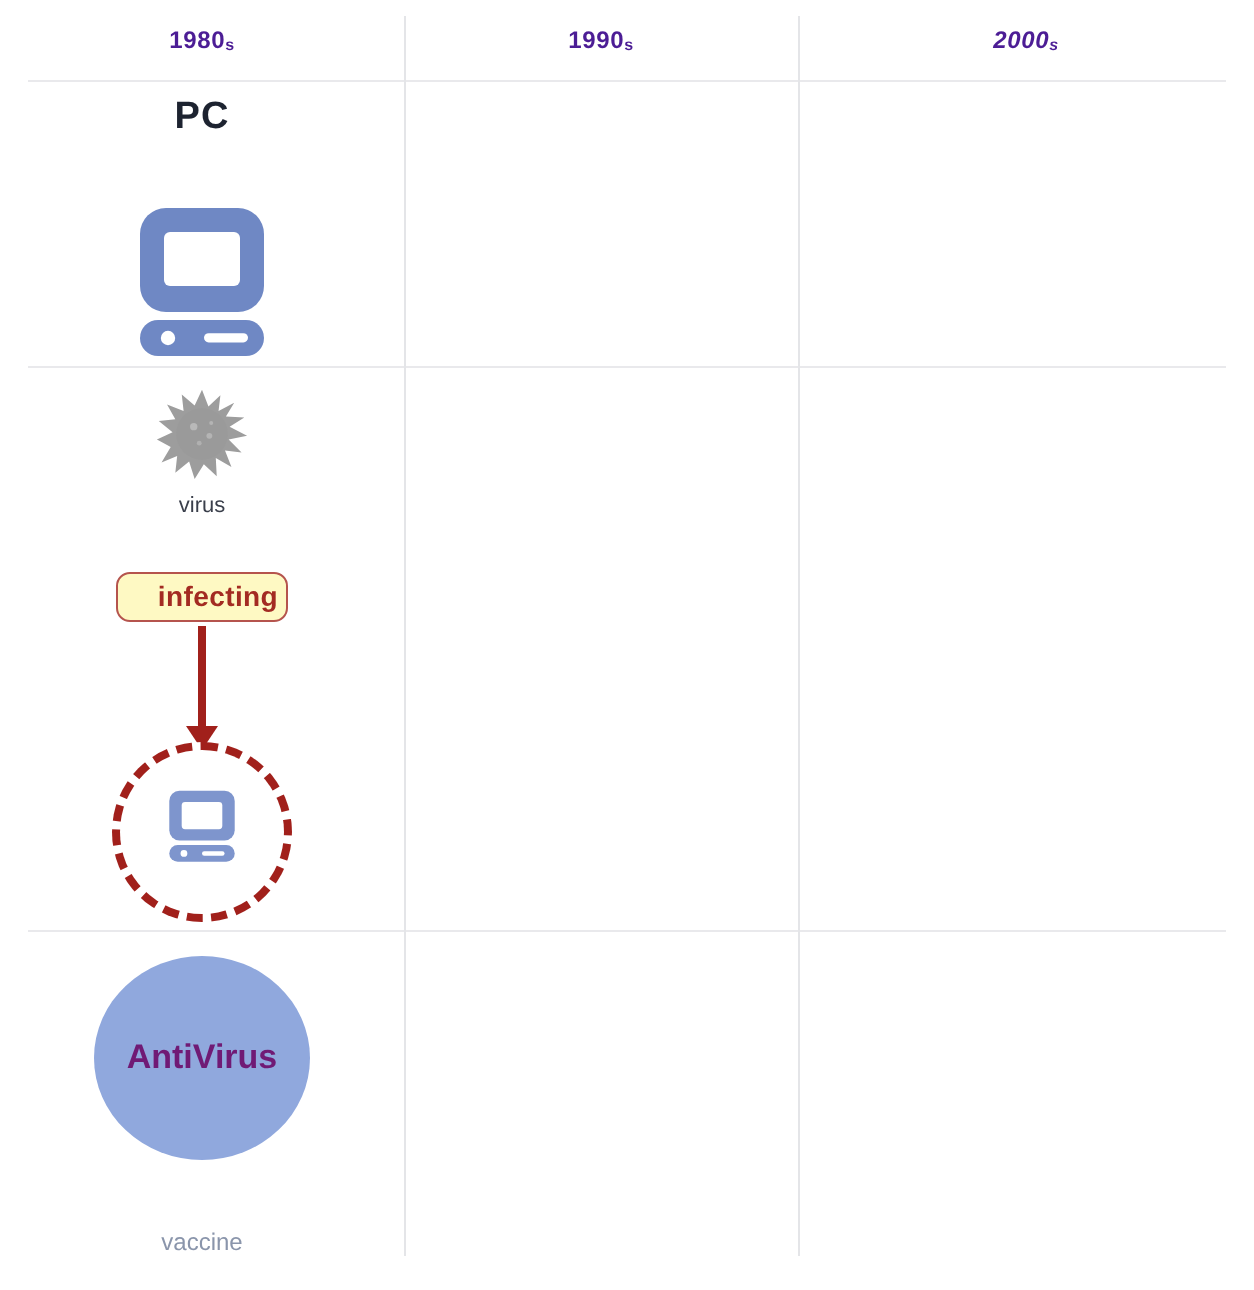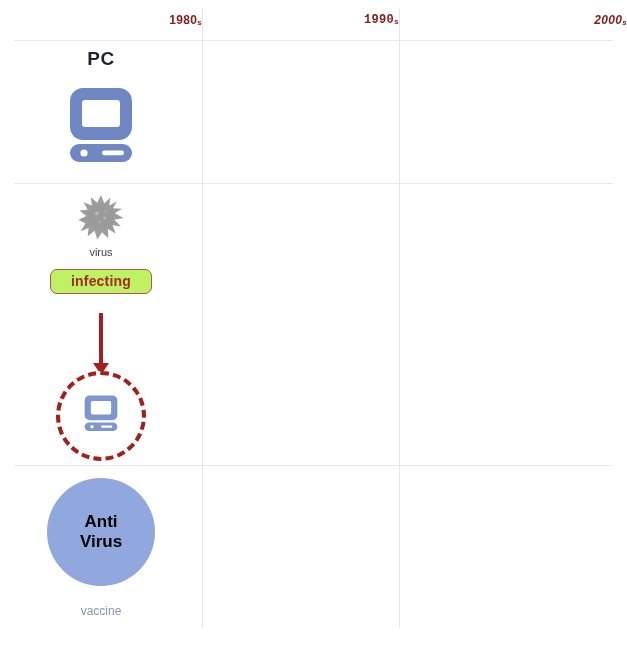--- a/index.html
+++ b/index.html
@@ -27,29 +27,29 @@
     left: 0;
     top: 0;
     width: 627px;
     height: 40px;
     display: flex;
   }
   .header-cell {
     flex: 0 0 auto;
     display: flex;
     align-items: center;
-    justify-content: flex-end;
+    justify-content: center;
     font-size: 12px;
     font-weight: bold;
-    color: #7f1d1d;
+    color: #4c1d95;
     letter-spacing: 0.3px;
     position: relative;
   }
   .header-cell.c1 { width: 202px; }
-  .header-cell.c2 { width: 197px; font-family: Liberation Mono, monospace; }
+  .header-cell.c2 { width: 197px; }
   .header-cell.c3 { width: 228px; font-style: italic; }
   .decade .suffix {
     font-size: 8px;
     vertical-align: baseline;
     position: relative;
     top: 1px;
   }
 
   
   .hline {
@@ -84,20 +84,21 @@
   .row1 { top: 41px;  height: 142px; }
   .row2 { top: 184px; height: 281px; }
   .row3 { top: 466px; height: 162px; }
 
   .cell-inner {
     width: 100%;
     height: 100%;
     display: flex;
     flex-direction: column;
     align-items: center;
+    gap: 16px;
   }
 
   
   .pc-title {
     margin-top: 7px;
     font-size: 19px;
     font-weight: bold;
     color: #1d2330;
     letter-spacing: 0.5px;
   }
@@ -114,22 +115,22 @@
   }
   .virus-label {
     margin-top: 2px;
     font-size: 11px;
     color: #3a3f4b;
   }
   .infecting-box {
     margin-top: 11px;
     border: 1px solid #b5544d;
     border-radius: 7px;
-    background: #bef264;
-    padding: 3px 20px 4px 20px;
+    background: #fef9c3;
+    padding: 3px 4px 4px 20px;
     font-size: 14px;
     font-weight: bold;
     color: #a32b22;
     letter-spacing: 0.2px;
     position: relative;
     z-index: 3;
   }
   .pc-name {
     margin-top: 13px;
     font-size: 12.5px;
@@ -180,24 +181,24 @@
   }
 
   
   .av-circle {
     margin-top: 12px;
     width: 108px;
     height: 108px;
     border-radius: 50%;
     background: #90a8dd;
     display: flex;
-    flex-direction: column;
+    flex-direction: row;
     align-items: center;
     justify-content: center;
-    color: #000000;
+    color: #701a75;
     font-size: 17px;
     font-weight: bold;
     line-height: 1.18;
   }
   .vaccine-label {
     margin-top: 18px;
     font-size: 12px;
     color: #8a95ab;
   }
 </style>

